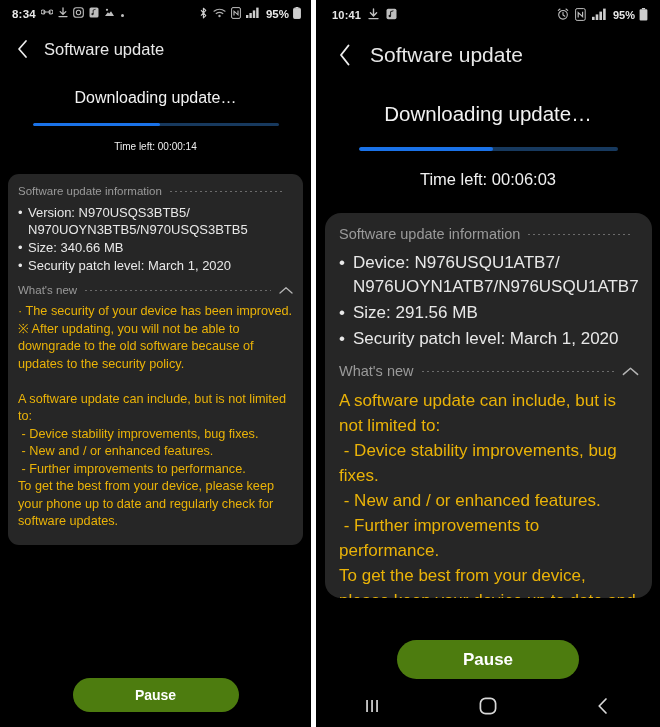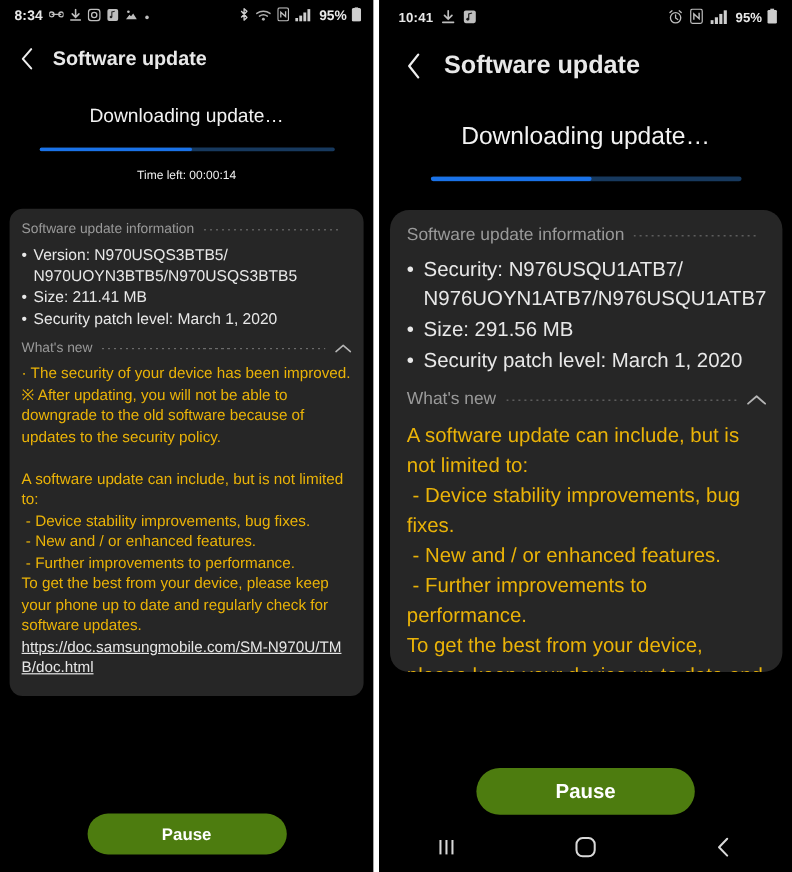--- a/index.html
+++ b/index.html
@@ -32,21 +32,21 @@
 
   #panel-left .sb-left .sb-ico  { margin-left:5px; }
   #panel-left .sb-right .sb-ico { margin-left:5px; }
   #panel-right .sb-left .sb-ico  { margin-left:7px; }
   #panel-right .sb-right .sb-ico { margin-left:6px; }
   .sb-right .sb-battery-text { margin-left:7px; }
 
   
   .titlebar { display:flex; align-items:center; }
   .back-chevron { display:flex; align-items:center; justify-content:center; }
-  .title-text { font-weight:700; }
+  .title-text { font-weight:400; }
   #panel-left  .titlebar { height:44px; padding-left:10px; }
   #panel-left  .back-chevron { width:26px; height:26px; }
   #panel-left  .title-text { font-size:16.5px; margin-left:8px; }
   #panel-right .titlebar { height:50px; padding-left:14px; }
   #panel-right .back-chevron { width:30px; height:30px; }
   #panel-right .title-text { font-size:21px; margin-left:10px; }
 
   
   .progress-block { text-align:center; }
   .dl-title { color:#f2f2f2; }
@@ -234,21 +234,21 @@
     </div>
 
     <ul class="spec-list">
       <li>
           <span class="bullet">•</span>
           <span class="spec-text">Version: N970USQS3BTB5/
 N970UOYN3BTB5/N970USQS3BTB5</span>
         </li>
       <li>
           <span class="bullet">•</span>
-          <span class="spec-text">Size: 211.41 MB</span>
+          <span class="spec-text">Size: 340.66 MB</span>
         </li>
       <li>
           <span class="bullet">•</span>
           <span class="spec-text">Security patch level: March 1, 2020</span>
         </li>
     </ul>
 
     <div class="section-head whatsnew-head">
       <span class="sh-label">What's new</span>
       <span class="sh-dots"></span>
@@ -260,21 +260,20 @@
     </div>
 
     <div class="body-text">· The security of your device has been improved.
 ※ After updating, you will not be able to downgrade to the old software because of updates to the security policy.
 
 A software update can include, but is not limited to:
  - Device stability improvements, bug fixes.
  - New and / or enhanced features.
  - Further improvements to performance.
 To get the best from your device, please keep your phone up to date and regularly check for software updates.</div>
-    <a class="learn-url" href="#">https://doc.samsungmobile.com/SM-N970U/TMB/doc.html</a>
   </div>
 
   <div class="pause-wrap">
     <button class="pause-btn">Pause</button>
   </div>
 </div>
 
 <div class="panel-divider"></div>
 
 <div class="panel" id="panel-right">
@@ -333,32 +332,33 @@
         </svg>
     </span>
     <span class="title-text">Software update</span>
   </div>
 
   <div class="progress-block">
     <div class="dl-title">Downloading update…</div>
     <div class="track">
       <div class="fill" style="width: 52%;"></div>
     </div>
+    <div class="time-left">Time left: 00:06:03</div>
   </div>
 
   <div class="card card-clip">
     <div class="section-head">
       <span class="sh-label">Software update information</span>
       <span class="sh-dots"></span>
     </div>
 
     <ul class="spec-list">
       <li>
           <span class="bullet">•</span>
-          <span class="spec-text">Security: N976USQU1ATB7/
+          <span class="spec-text">Device: N976USQU1ATB7/
 N976UOYN1ATB7/N976USQU1ATB7</span>
         </li>
       <li>
           <span class="bullet">•</span>
           <span class="spec-text">Size: 291.56 MB</span>
         </li>
       <li>
           <span class="bullet">•</span>
           <span class="spec-text">Security patch level: March 1, 2020</span>
         </li>

